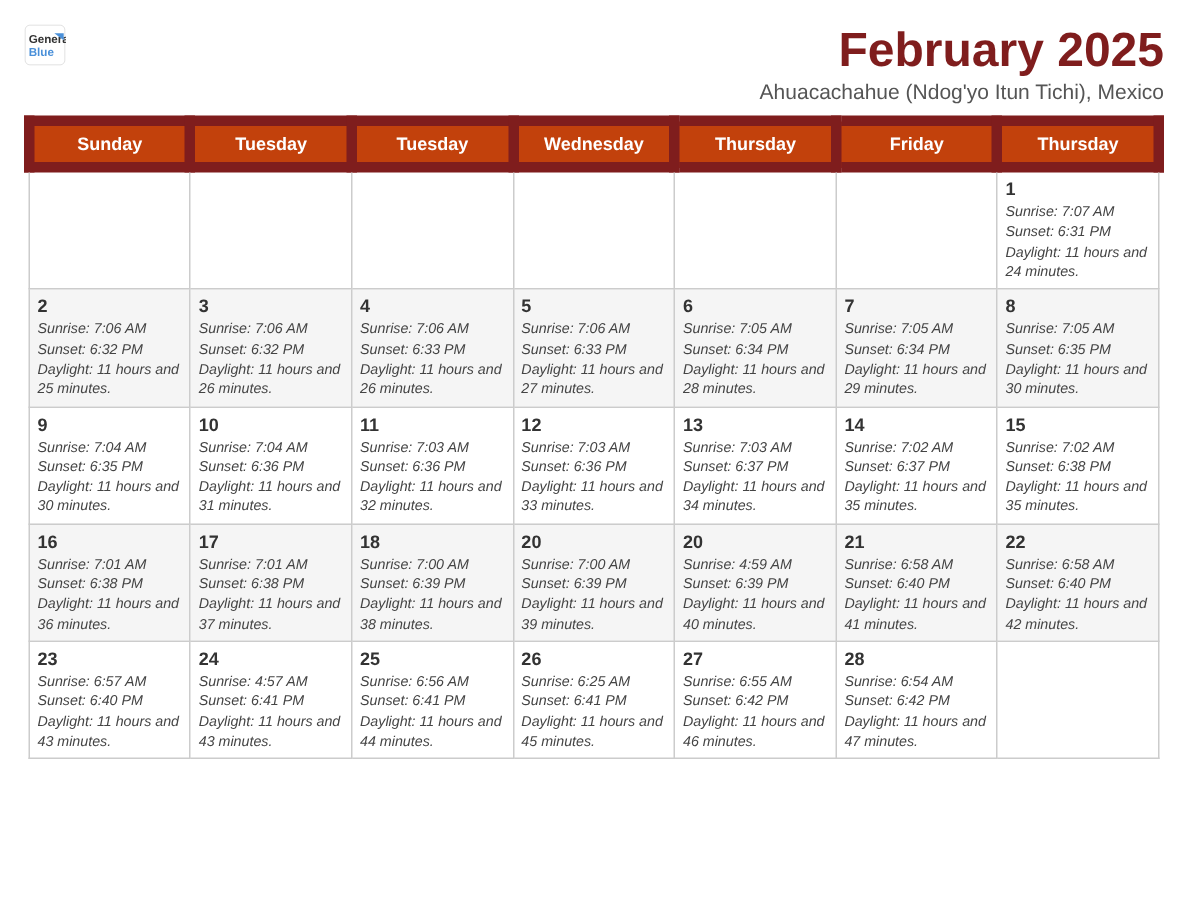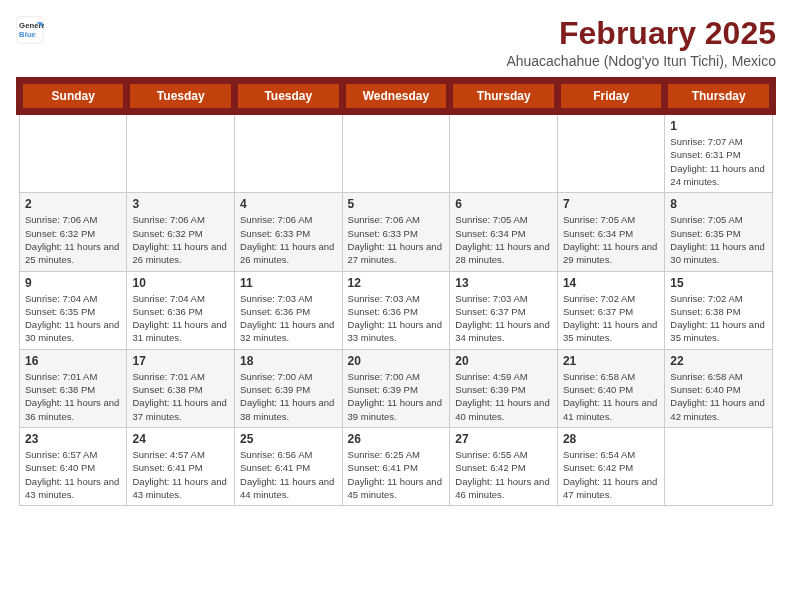--- a/index.html
+++ b/index.html
@@ -67,20 +67,21 @@
     .day-number {
       font-size: 12px;
       font-weight: bold;
       color: #333;
       margin-bottom: 2px;
     }
     .day-info {
       font-size: 9.5px;
       color: #444;
       line-height: 1.4;
+      font-style: italic;
     }
     .empty-cell {
       background: #fff !important;
     }
   </style>
 </head>
 <body>
 
 <div class="header-area">
   <div class="logo">

